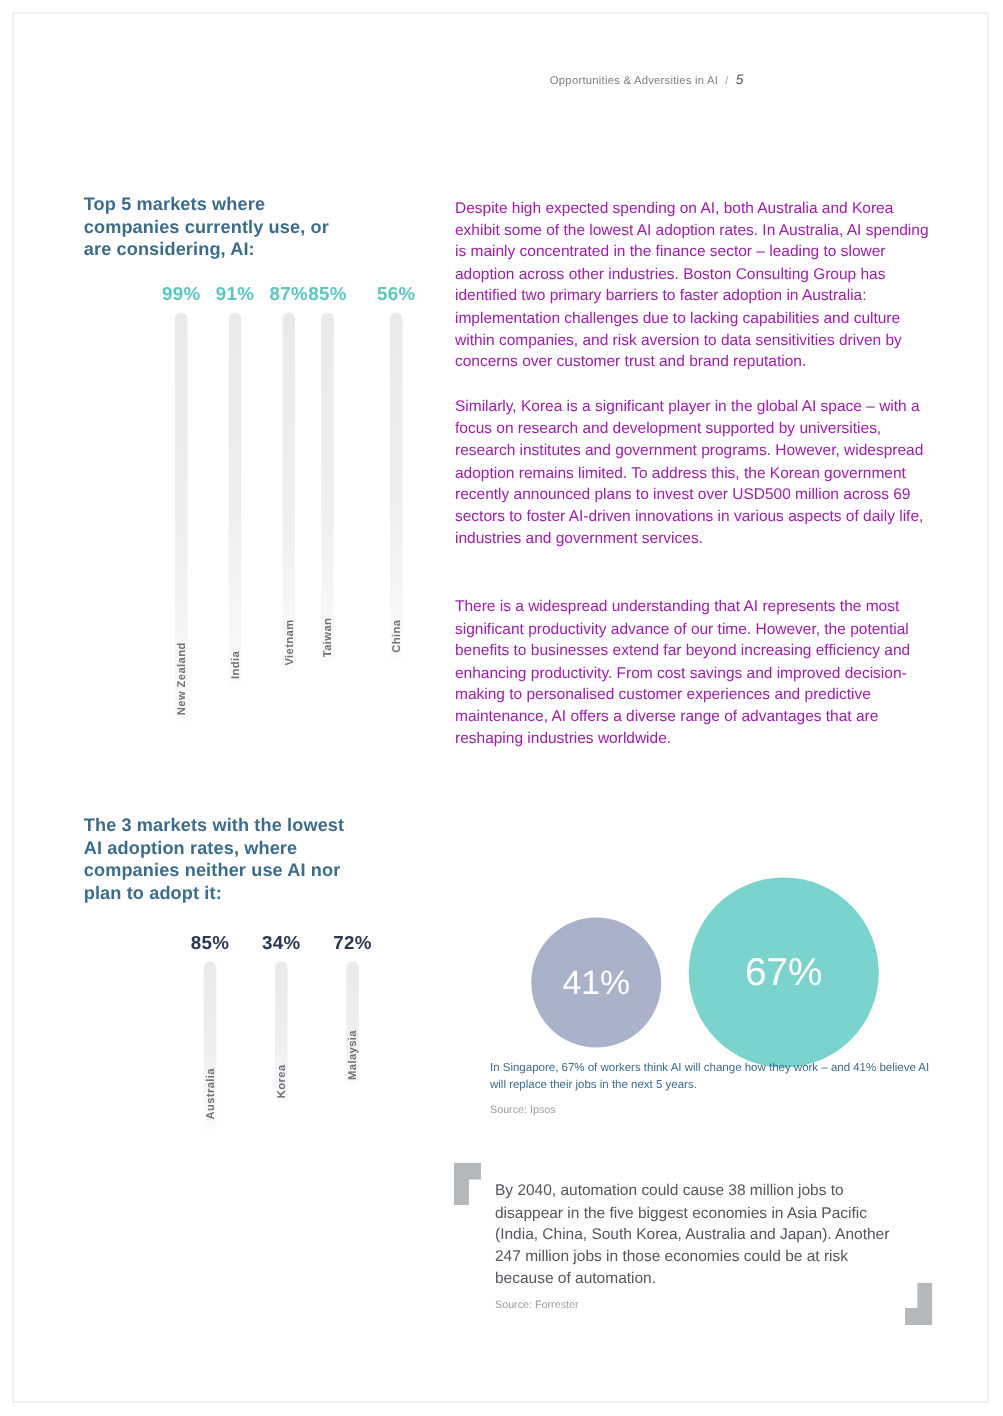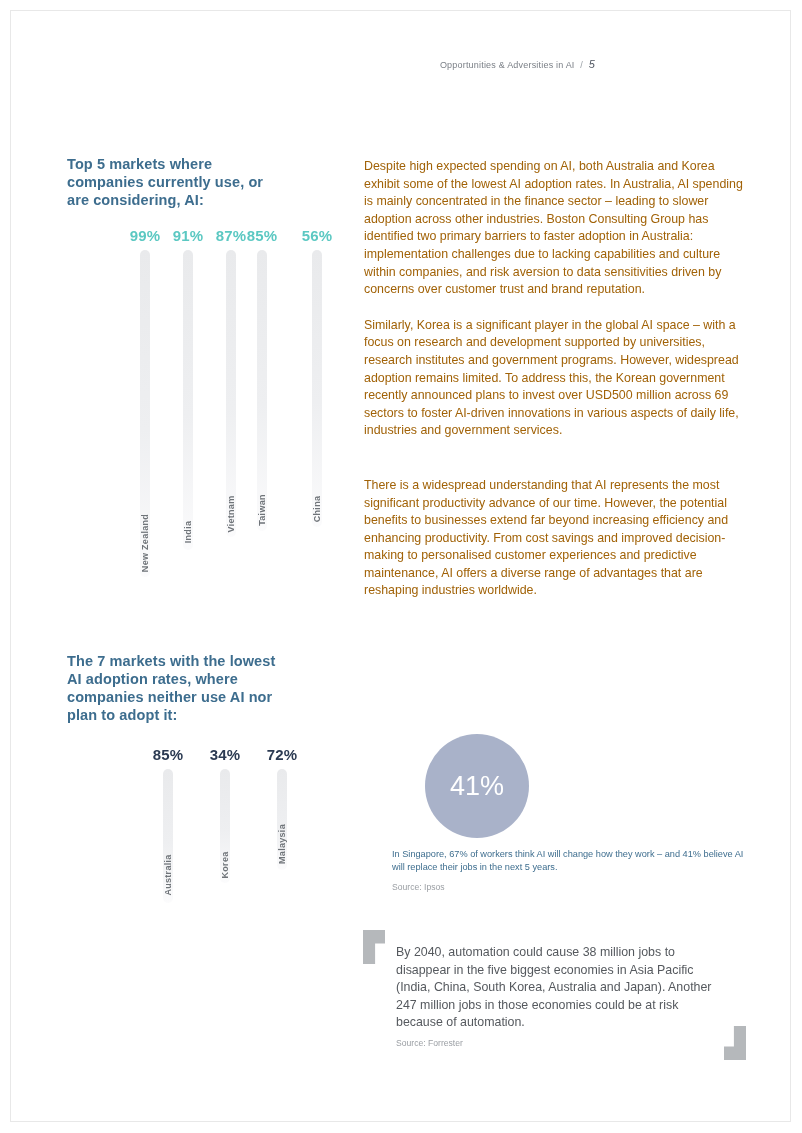--- a/index.html
+++ b/index.html
@@ -113,21 +113,21 @@
   
   .right-col {
     position: absolute;
     left: 364px;
     top: 158px;
     width: 380px;
   }
   .body-p {
     font-size: 12.4px;
     line-height: 17.6px;
-    color: #a16207;
+    color: #a21caf;
     margin: 0 0 18px 0;
     letter-spacing: 0.0px;
   }
   .body-p:last-child { margin-bottom: 0; margin-top: 37px; }
 
   
   .circles {
     position: absolute;
     left: 425px;
     top: 702px;
@@ -273,21 +273,21 @@
         <div class="bar-wrap" style="left: 227px;">
           <div class="bar-value">56%</div>
           <div class="bar-track" style="height: 277px;">
             <div class="bar-label" style="bottom: 13px;">China</div>
           </div>
         </div>
       </div>
   </div>
 
   <div class="left-col" style="top: 652px;">
-    <div class="chart-heading">The 7 markets with the lowest AI adoption rates, where companies neither use AI nor plan to adopt it:</div>
+    <div class="chart-heading">The 3 markets with the lowest AI adoption rates, where companies neither use AI nor plan to adopt it:</div>
     <div class="barchart" id="chart2" style="height: 340px; margin-top: 22px;">
         <div class="bar-wrap" style="left: 78px;">
           <div class="bar-value dark">85%</div>
           <div class="bar-track" style="height: 134px;">
             <div class="bar-label" style="bottom: 23.4px;">Australia</div>
           </div>
         </div>
         <div class="bar-wrap" style="left: 135px;">
           <div class="bar-value dark">34%</div>
           <div class="bar-track" style="height: 114px;">
@@ -304,20 +304,21 @@
   </div>
 
   <div class="right-col">
     <p class="body-p">Despite high expected spending on AI, both Australia and Korea exhibit some of the lowest AI adoption rates. In Australia, AI spending is mainly concentrated in the finance sector – leading to slower adoption across other industries. Boston Consulting Group has identified two primary barriers to faster adoption in Australia: implementation challenges due to lacking capabilities and culture within companies, and risk aversion to data sensitivities driven by concerns over customer trust and brand reputation.</p>
     <p class="body-p">Similarly, Korea is a significant player in the global AI space – with a focus on research and development supported by universities, research institutes and government programs. However, widespread adoption remains limited. To address this, the Korean government recently announced plans to invest over USD500 million across 69 sectors to foster AI-driven innovations in various aspects of daily life, industries and government services.</p>
     <p class="body-p">There is a widespread understanding that AI represents the most significant productivity advance of our time. However, the potential benefits to businesses extend far beyond increasing efficiency and enhancing productivity. From cost savings and improved decision-making to personalised customer experiences and predictive maintenance, AI offers a diverse range of advantages that are reshaping industries worldwide.</p>
   </div>
 
   <div class="circles">
     <div class="circle circle-small">41%</div>
+    <div class="circle circle-large">67%</div>
   </div>
   <div class="circle-caption">In Singapore, 67% of workers think AI will change how they work – and 41% believe AI will replace their jobs in the next 5 years.</div>
   <div class="circle-source">Source: Ipsos</div>
 
   <div class="quote-block">
     <div class="quote-mark-tl"></div>
     <div class="quote-text">By 2040, automation could cause 38 million jobs to disappear in the five biggest economies in Asia Pacific (India, China, South Korea, Australia and Japan). Another 247 million jobs in those economies could be at risk because of automation.</div>
     <div class="quote-source">Source: Forrester</div>
     <div class="quote-mark-br"></div>
   </div>

